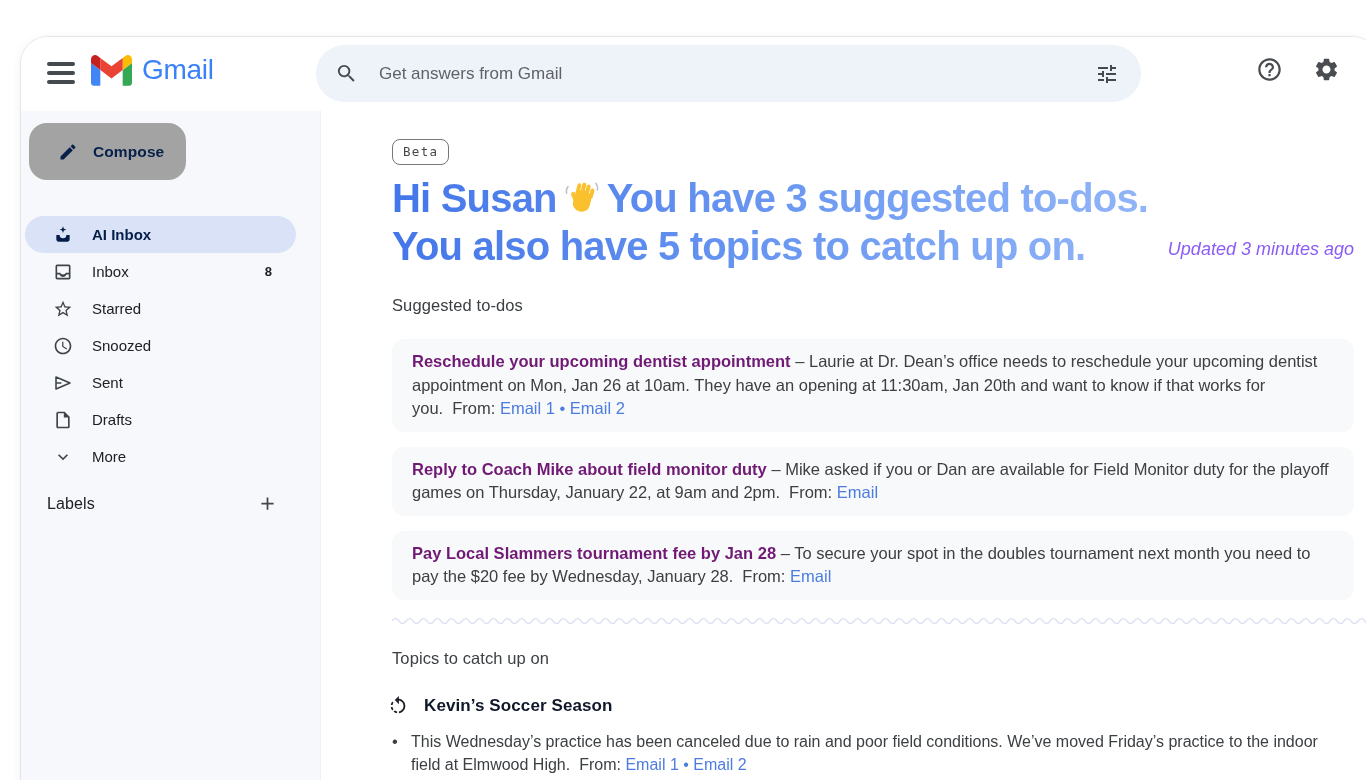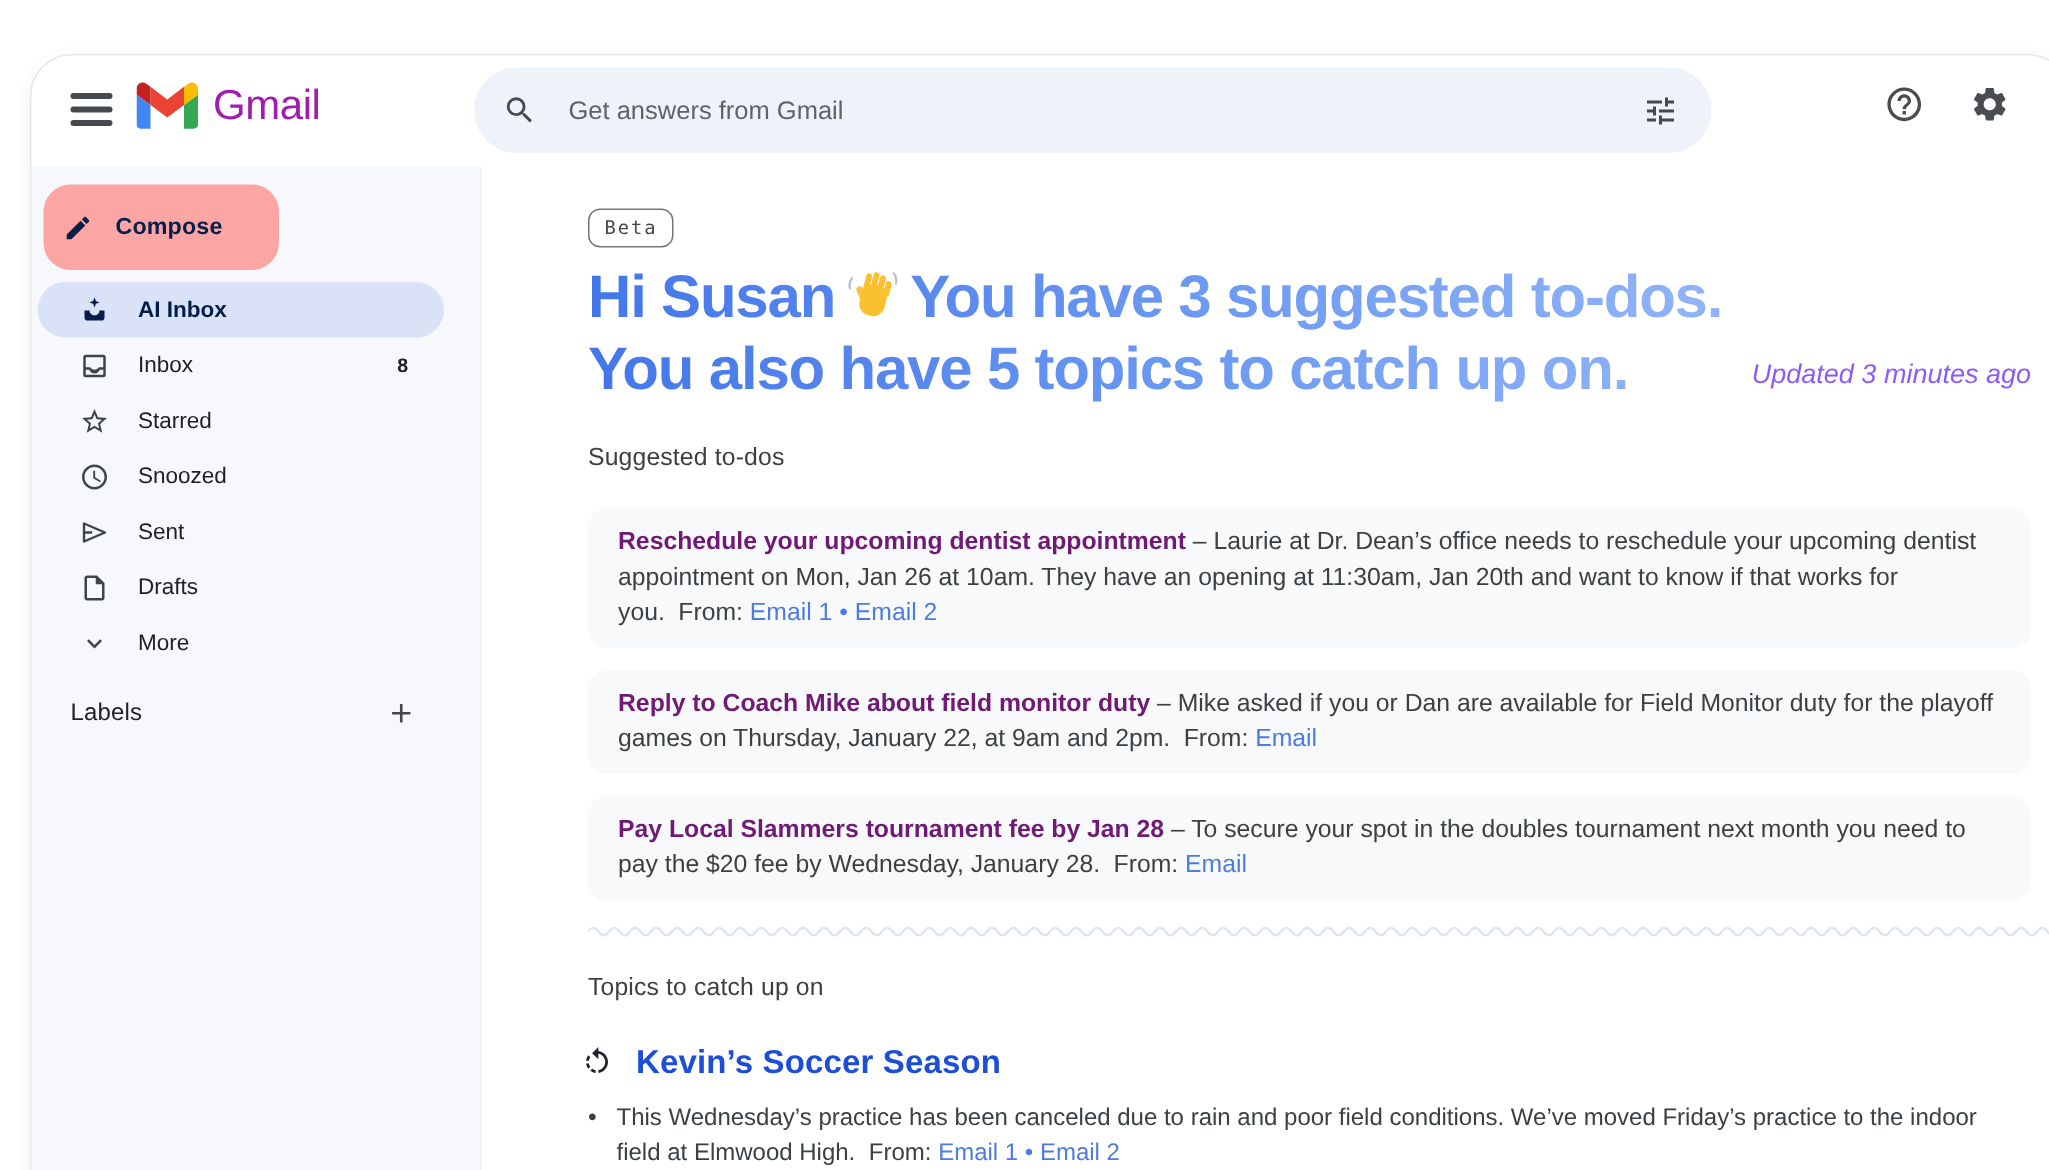--- a/index.html
+++ b/index.html
@@ -10,40 +10,40 @@
             background:#ffffff; border:1px solid #e4e6eb; border-radius:28px;
             box-shadow:0 2px 10px rgba(60,64,67,.07); overflow:hidden; }
 
   
   .topbar { position:relative; height:74px; background:#ffffff; }
   .hamburger { position:absolute; left:26px; top:22px; width:30px; height:28px;
                display:flex; flex-direction:column; justify-content:center; gap:5.5px; cursor:pointer; }
   .hamburger i { display:block; height:3.4px; width:28px; background:#454a4e; border-radius:2px; }
   .brand { position:absolute; left:70px; top:17px; display:flex; align-items:center; gap:10px; }
   .brand svg { width:41px; height:32px; }
-  .brand-text { font-size:28px; color:#a21caf; letter-spacing:-0.3px; }
+  .brand-text { font-size:28px; color:#3b82f6; letter-spacing:-0.3px; }
 
   .searchbar { position:absolute; left:295px; top:8px; width:825px; height:57px;
                background:#eef2f9; border-radius:29px; display:flex; align-items:center;
                padding:0 22px 0 19px; gap:19px; }
   .searchbar .s-icon { width:23px; height:23px; color:#454a4e; flex:none; }
   .searchbar input { flex:1; border:none; outline:none; background:transparent;
                      font-size:17px; color:#3c4043; font-family:inherit; }
   .searchbar input::placeholder { color:#5f6368; opacity:1; }
   .searchbar .tune-icon { width:24px; height:24px; color:#454a4e; flex:none; cursor:pointer; }
 
   .tb-icon { position:absolute; top:19px; width:27px; height:27px; color:#494c50; cursor:pointer; }
   .help-btn { left:1235px; }
   .gear-btn { left:1292px; }
 
   
   .content-row { display:flex; height:926px; }
   .sidebar { width:300px; flex:none; background:#f6f8fc; border-right:1px solid #edeff4; padding-top:12px; }
-  .compose { margin:0 0 8px 8px; width:157px; height:57px; background:#fca5a5; border-radius:18px;
-             display:flex; align-items:center; padding-left:13px; gap:15px; cursor:pointer; }
+  .compose { margin:0 0 36px 8px; width:157px; height:57px; background:#a3a3a3; border-radius:18px;
+             display:flex; align-items:center; padding-left:29px; gap:15px; cursor:pointer; }
   .compose svg { width:20px; height:20px; color:#06204a; }
   .compose-label { font-size:15.5px; font-weight:700; color:#06204a; letter-spacing:.1px; }
 
   .nav-item { margin:0 24px 0 4px; height:37px; border-radius:18.5px; display:flex;
               align-items:center; padding-left:28px; gap:19px; cursor:pointer;
               font-size:15px; color:#202124; }
   .nav-item.selected { background:#d9e2f6; font-weight:700; color:#041e49; }
   .nav-item .n-icon { width:20px; height:20px; flex:none; color:#3f4449; display:flex; }
   .nav-item.selected .n-icon { color:#041e49; }
   .nav-item svg { width:20px; height:20px; }
@@ -76,21 +76,21 @@
   .todo-title { font-weight:700; color:#701a75; }
   .from-label { margin-left:9px; }
   .email-link { color:#4c7ce0; text-decoration:none; cursor:pointer; }
   .link-sep { color:#4c7ce0; }
 
   .wavy-divider { display:block; margin-top:12px; }
 
   .topics-label { margin-top:22px; }
   .topic-header { display:flex; align-items:center; gap:15px; margin-top:27px; margin-left:-5px; }
   .topic-icon { width:22px; height:22px; color:#1f2328; flex:none; }
-  .topic-title { font-size:22px; font-weight:700; color:#1d4ed8; letter-spacing:.1px; }
+  .topic-title { font-size:17px; font-weight:700; color:#0f172a; letter-spacing:.1px; }
   .bullet-row { display:flex; margin-top:13px; width:930px; }
   .bullet-dot { flex:none; width:19px; font-size:16.5px; line-height:23.5px; color:#3c4043; }
   .bullet-text { font-size:16px; line-height:23.5px; color:#3c4043; }
 </style>
 </head>
 <body>
 
 <div class="window">
 
   <div class="topbar">

